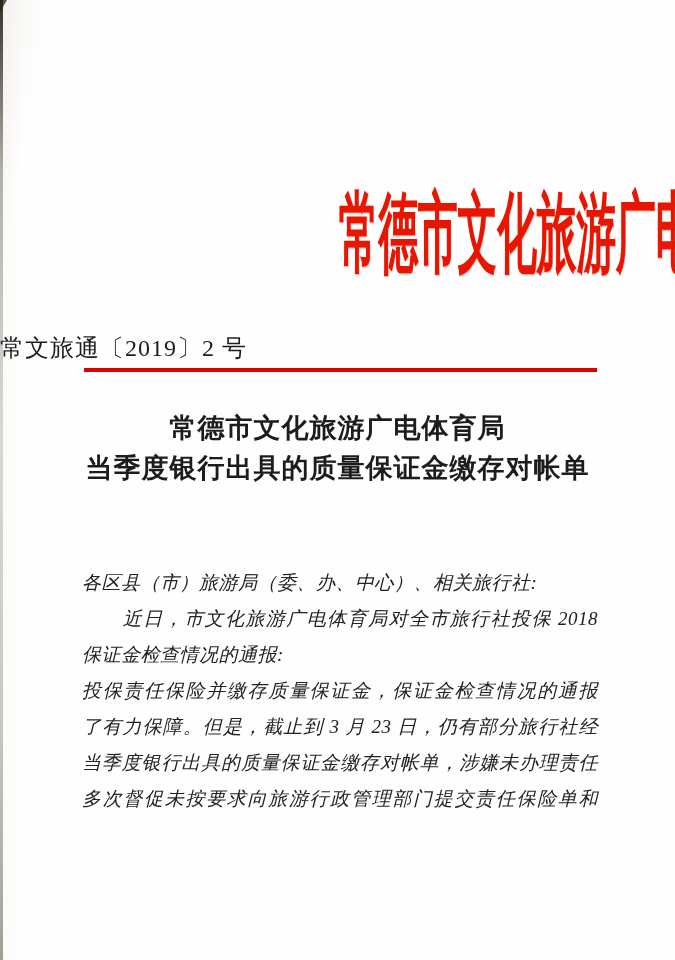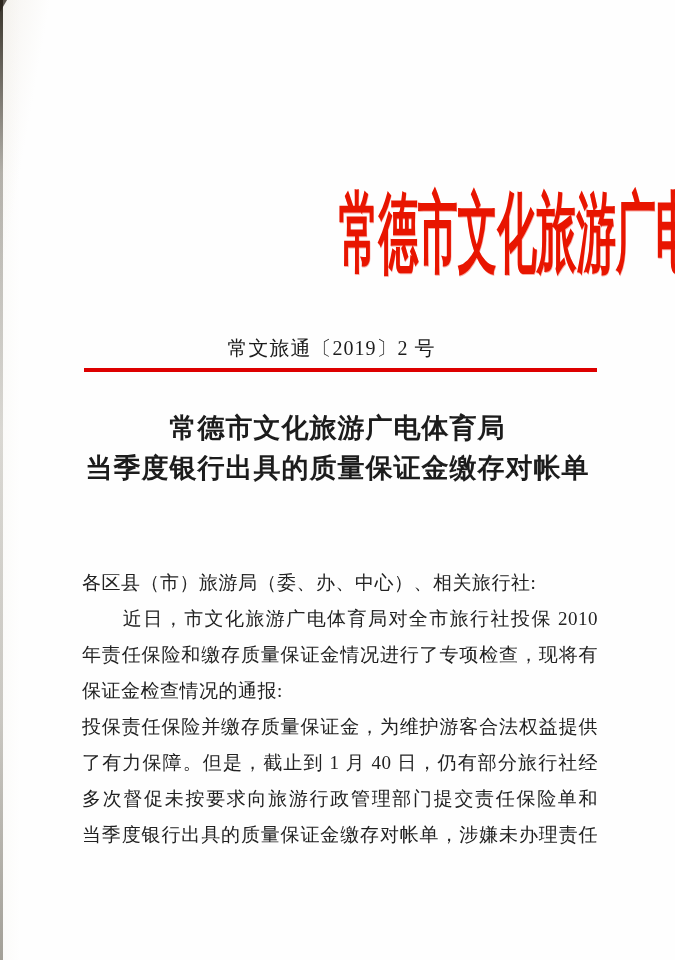--- a/index.html
+++ b/index.html
@@ -60,22 +60,21 @@
     font-weight: bold;
     white-space: nowrap;
     transform: scaleX(0.45);
     transform-origin: 50% 50%;
   }
   
   .doc-number {
     position: absolute;
     top: 334px;
     left: 0; right: 12px;
-    text-align: center;
-    font-size: 20px;
+    font-size: 24px;
     line-height: 28px;
     letter-spacing: 1px;
     color: var(--text_black, #1c1c1c);
   }
   
   .red-rule {
     position: absolute;
     top: 368px;
     left: 84px;
     width: 513px;
@@ -98,21 +97,21 @@
   .doc-body {
     position: absolute;
     top: 565px;
     left: 82px;
     width: 516px;
     font-size: 19px;
     line-height: 36px;
     color: #222;
     letter-spacing: 0.5px;
   }
-  .line { white-space: pre-wrap; }
+  .line { white-space: pre-wrap; font-style: italic; }
   .line.fill {
     text-align: justify;
     text-align-last: justify;
   }
 </style>
 </head>
 <body>
 
 <div class="page">
 
@@ -127,22 +126,21 @@
 
   <div class="red-rule"></div>
 
   <div class="doc-title">
     <div>常德市文化旅游广电体育局</div>
     <div>当季度银行出具的质量保证金缴存对帐单</div>
   </div>
 
   <div class="doc-body">
     <div class="line">各区县（市）旅游局（委、办、中心）、相关旅行社:</div>
-    <div class="line fill">　　近日，市文化旅游广电体育局对全市旅行社投保 2010</div>
-    <div class="line fill">年责任保险和缴存质量保证金情况进行了专项检查，现将有</div>
+    <div class="line fill">　　近日，市文化旅游广电体育局对全市旅行社投保 2018</div>
     <div class="line">保证金检查情况的通报:</div>
-    <div class="line fill">投保责任保险并缴存质量保证金，为维护游客合法权益提供</div>
-    <div class="line fill">了有力保障。但是，截止到 1 月 40 日，仍有部分旅行社经</div>
+    <div class="line fill">投保责任保险并缴存质量保证金，保证金检查情况的通报</div>
+    <div class="line fill">了有力保障。但是，截止到 3 月 23 日，仍有部分旅行社经</div>
+    <div class="line fill">当季度银行出具的质量保证金缴存对帐单，涉嫌未办理责任</div>
     <div class="line fill">多次督促未按要求向旅游行政管理部门提交责任保险单和</div>
-    <div class="line fill">当季度银行出具的质量保证金缴存对帐单，涉嫌未办理责任</div>
   </div>
 
 </div>
 
 </body></html>

